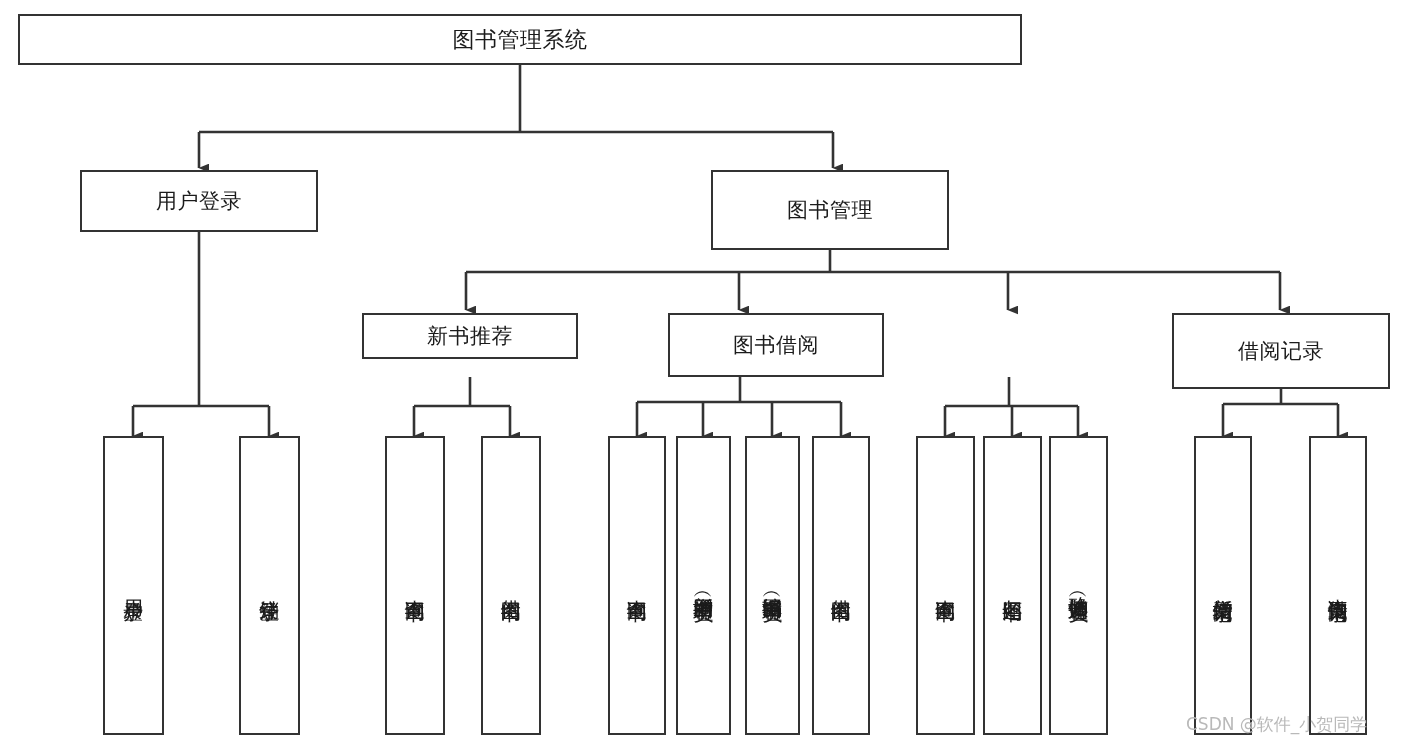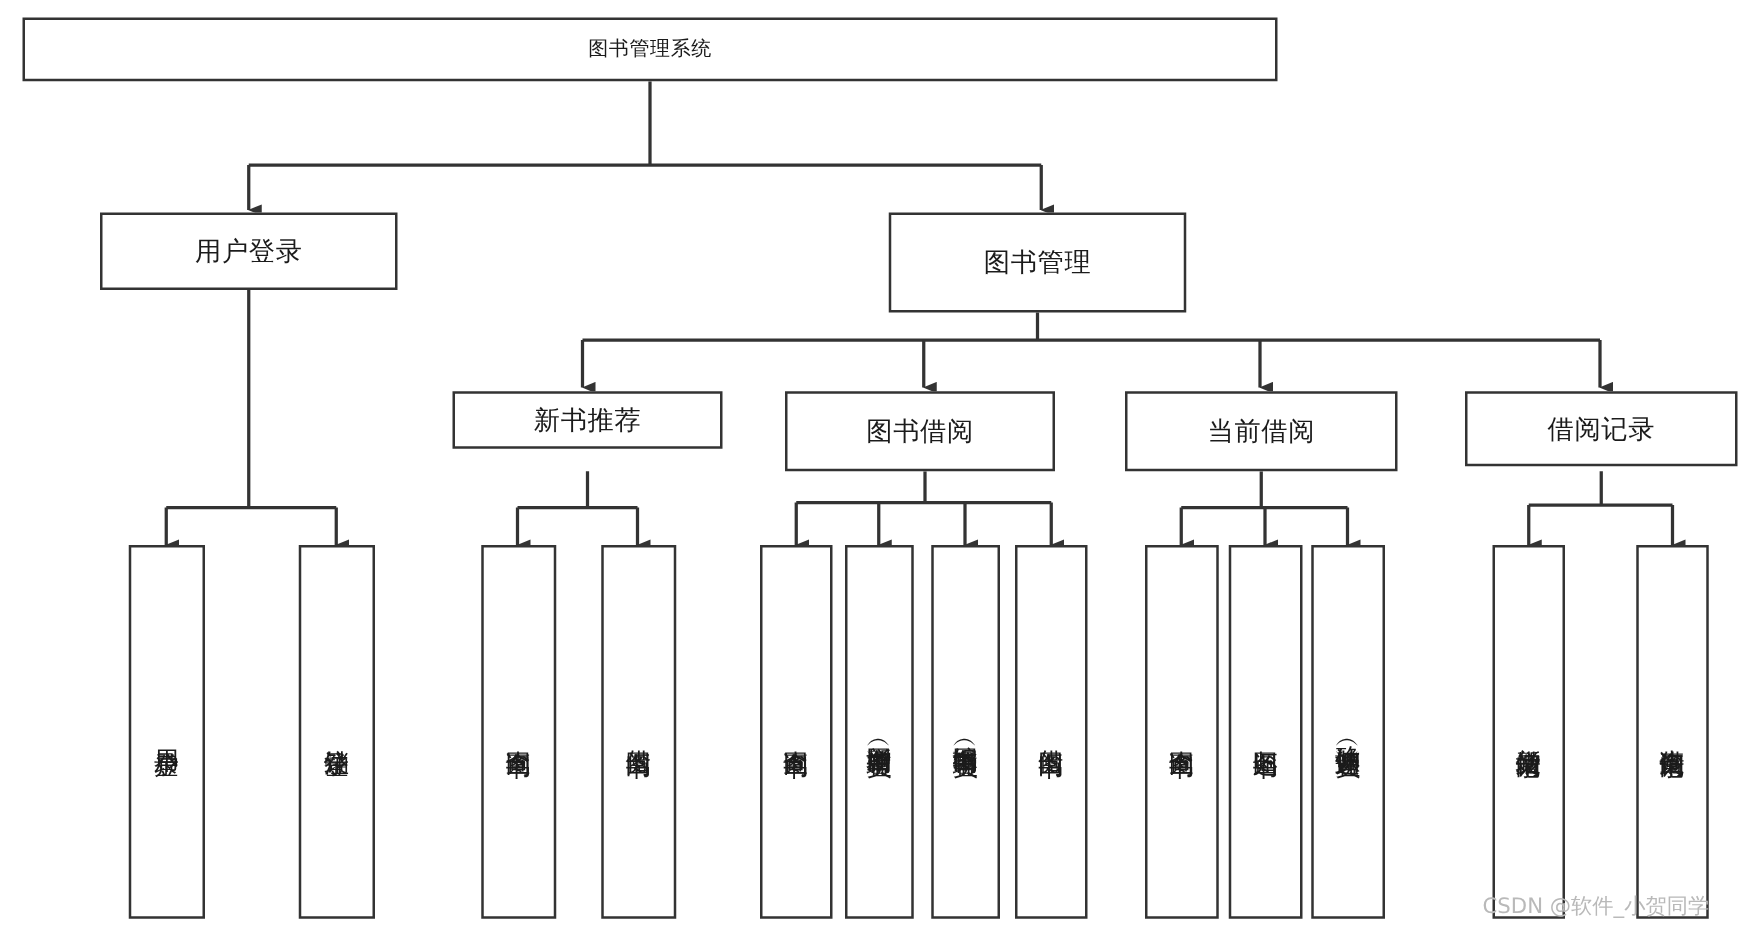--- a/index.html
+++ b/index.html
@@ -43,21 +43,21 @@
     letter-spacing: 0.5px;
     white-space: nowrap;
   }
   .node.vertical .label {
     writing-mode: vertical-rl;
     text-orientation: upright;
     font-size: 20px;
     line-height: 1.12;
     letter-spacing: 1px;
   }
-  .node.root .label { font-size: 16px; }
+  .node.root .label { font-size: 22px; }
   .watermark {
     position: absolute;
     left: 1186px;
     top: 713px;
     font-size: 17px;
     color: #b9b9b9;
     white-space: nowrap;
     z-index: 5;
     font-family: "DejaVu Sans", "Liberation Sans", sans-serif;
   }
@@ -124,27 +124,24 @@
   <div class="node" style="left:80px; top:170px; width:238px; height:62px;">
     <span class="label">用户登录</span>
   </div>
   <div class="node" style="left:711px; top:170px; width:238px; height:80px;">
     <span class="label">图书管理</span>
   </div>
 
   <div class="node" style="left:362px; top:313px; width:216px; height:46px;">
     <span class="label">新书推荐</span>
   </div>
-  <div class="node" style="left:628px; top:313px; width:216px; height:64px;">
+  <div class="node" style="left:668px; top:313px; width:216px; height:64px;">
     <span class="label">图书借阅</span>
   </div>
-  <div class="node" style="left:900px; top:313px; width:218px; height:64px;">
-    <span class="label">当前借阅</span>
-  </div>
-  <div class="node" style="left:1172px; top:313px; width:218px; height:60px;">
+  <div class="node" style="left:1172px; top:313px; width:218px; height:76px;">
     <span class="label">借阅记录</span>
   </div>
 
   <div class="node vertical" style="left:103px; top:436px; width:61px; height:299px;">
     <span class="label">用户登录</span>
   </div>
   <div class="node vertical" style="left:239px; top:436px; width:61px; height:299px;">
     <span class="label">注销登录</span>
   </div>
 

